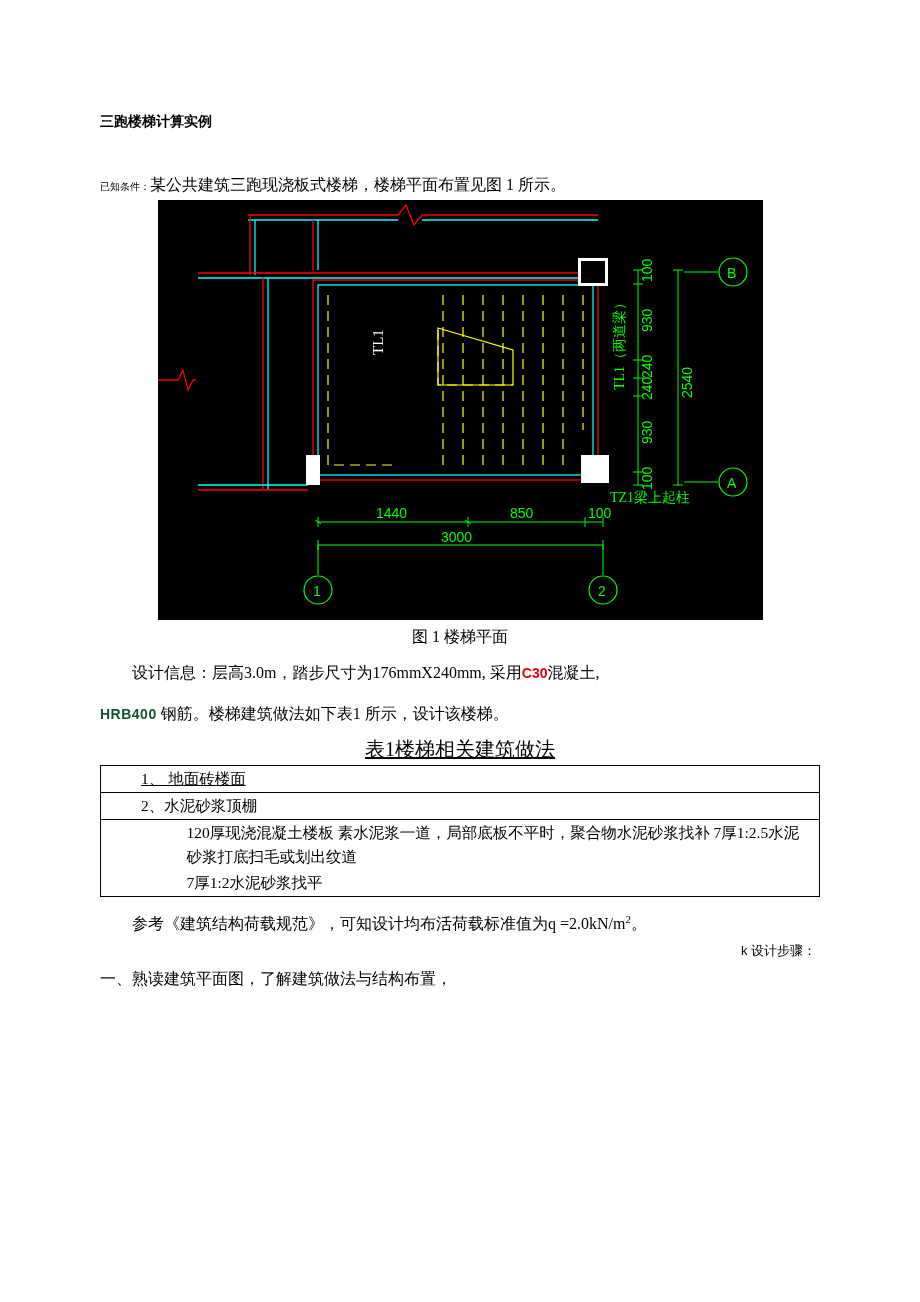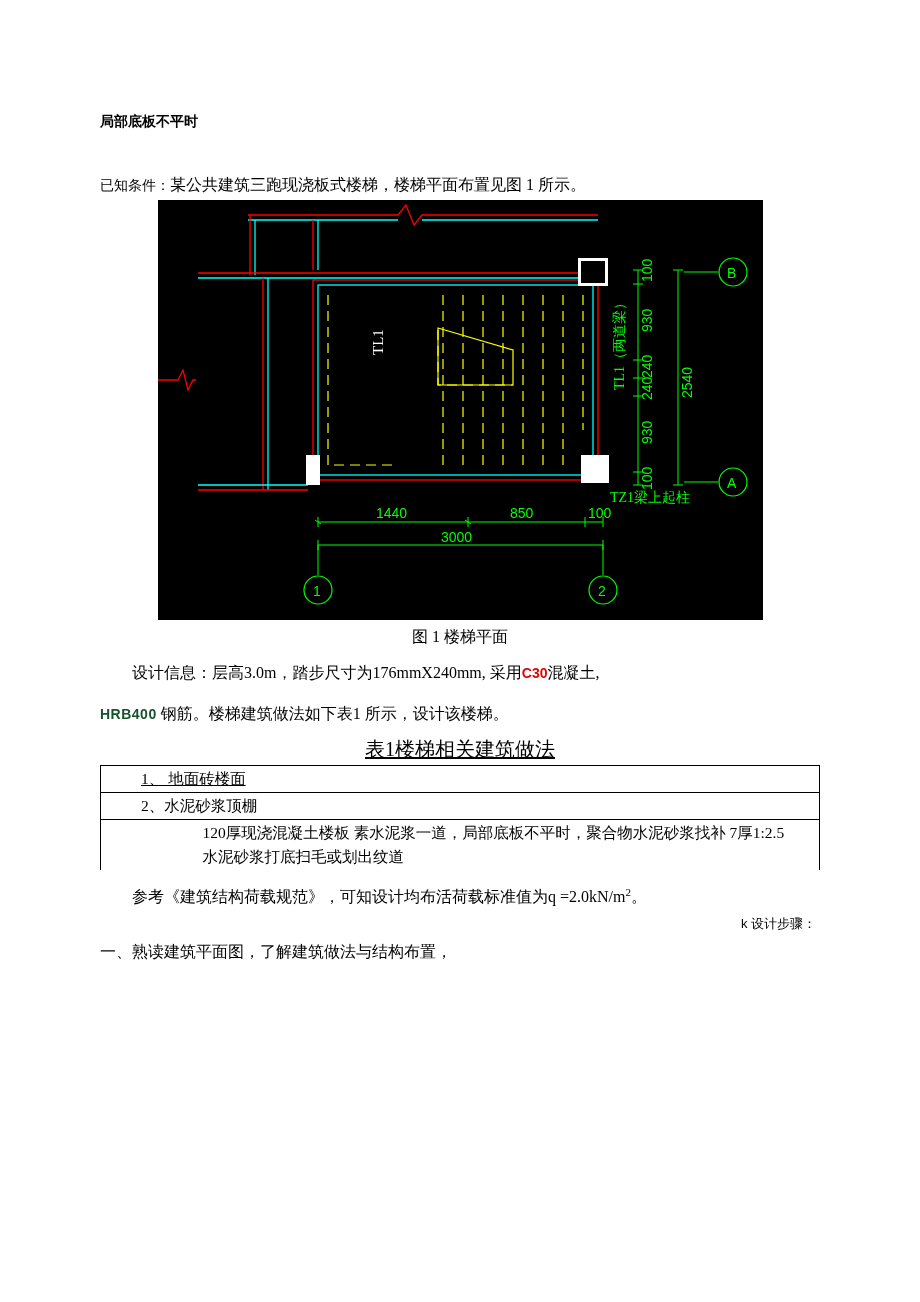--- a/index.html
+++ b/index.html
@@ -17,21 +17,21 @@
       font-size: 14px;
       font-weight: bold;
       font-family: "SimHei", "黑体", sans-serif;
       margin-bottom: 40px;
     }
     .condition-line {
       font-size: 16px;
       margin-bottom: 2px;
     }
     .condition-label {
-      font-size: 14px;
+      font-size: 10px;
       font-family: "SimHei", "黑体", sans-serif;
     }
     .diagram-wrap {
       width: 605px;
       margin: 0 auto 2px auto;
     }
     .diagram {
       width: 605px;
       height: 420px;
       background: #000;
@@ -62,36 +62,36 @@
     .hrb { color:#14532d; font-family: Arial, sans-serif; font-weight:bold; font-size:14px; letter-spacing:0.5px;}
     .table-caption { text-align:center; font-size:20px; text-decoration: underline; margin-bottom:0;}
     table.spec {
       width: 100%;
       border-collapse: collapse;
       font-size: 15.5px;
       margin-bottom: 14px;
     }
     table.spec td {
       border: 1px solid #000;
-      padding: 1px 22px;
+      padding: 1px 6px;
       vertical-align: top;
       line-height: 1.55;
     }
     table.spec td.first-head { text-decoration: underline; }
     .indent-cell { width: 80px; border-right: none !important; }
     .items-cell { border-left: none !important; }
     .ref-line { text-indent: 2em; font-size:16px; margin-bottom:4px;}
     .step-label { font-size: 13px; text-align: right; padding-right: 4px; margin-bottom: 4px; font-family:"SimHei",sans-serif;}
     .step-body { font-size: 16px; }
     sup, sub { font-size: 11px; }
   </style>
 </head>
 <body>
 
-<div class="doc-title">局部底板不平时</div>
+<div class="doc-title">三跑楼梯计算实例</div>
 
 <div class="condition-line">
   <span class="condition-label">已知条件：</span><span>某公共建筑三跑现浇板式楼梯，楼梯平面布置见图 1 所示。</span>
 </div>
 
 <div class="diagram-wrap">
   <div class="diagram">
     <svg width="605" height="420">
 
       <polyline class="dbl-red" points="0,180 20,180 25,170 30,190 35,180 38,180" stroke-width="1.3"></polyline>
@@ -214,20 +214,24 @@
       <tr>
     <td colspan="2" class="first-head" style="padding-left:40px;">1、                                                                                                                                                地面砖楼面</td>
   </tr>
   <tr>
     <td colspan="2" style="padding-left:40px;">2、水泥砂浆顶棚</td>
   </tr>
   <tr>
     <td class="indent-cell" style="border-bottom:none;"></td>
     <td class="items-cell" style="border-bottom:none;">120厚现浇混凝土楼板 素水泥浆一道，局部底板不平时，聚合物水泥砂浆找补 7厚1:2.5水泥砂浆打底扫毛或划出纹道</td>
   </tr>
+  <tr>
+    <td class="indent-cell" style="border-top:none;"></td>
+    <td class="items-cell" style="border-top:none;">7厚1:2水泥砂浆找平</td>
+  </tr>
 </tbody>
   </table>
 
 <p class="ref-line">
   <span>参考《建筑结构荷载规范》，可知设计均布活荷载标准值为q</span><span> =2.0kN/m</span><sup>2</sup><span>。</span>
 </p>
 
 <div class="step-label">k 设计步骤：</div>
 
 <p class="step-body">一、熟读建筑平面图，了解建筑做法与结构布置，</p>

